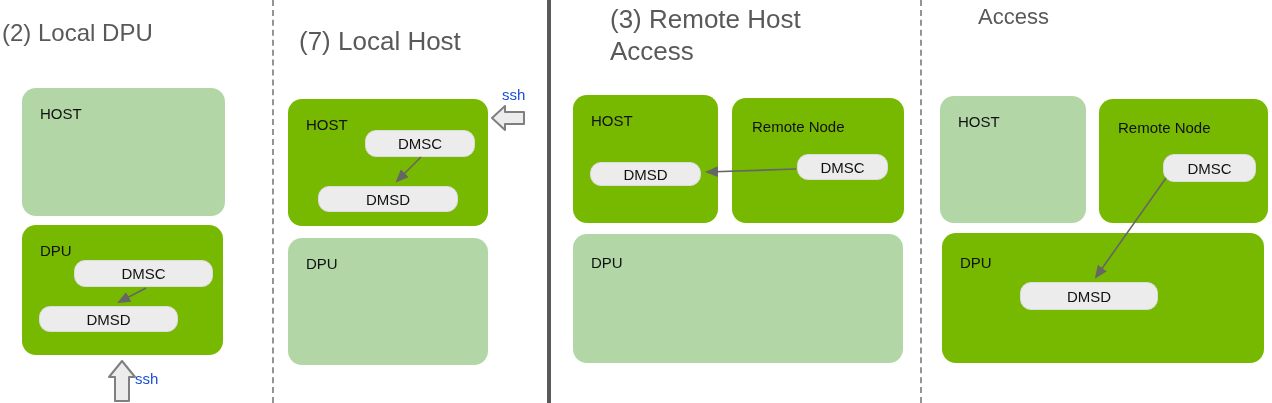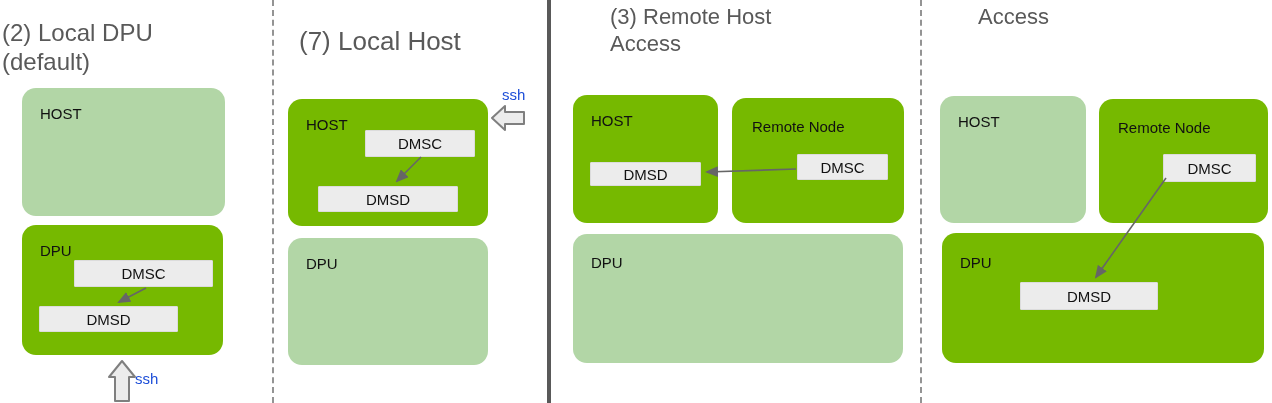--- a/index.html
+++ b/index.html
@@ -15,21 +15,21 @@
     position:absolute;border-radius:14px;
   }
   .box.bright{background:#76b900;}
   .box.light{background:#b2d6a6;}
   .box-label{
     position:absolute;left:18px;top:17px;color:#111;font-size:15px;
     white-space:nowrap;
   }
   .chip{
     position:absolute;background:#ececec;border:1px solid #dcdcdc;
-    border-radius:1px;display:flex;align-items:center;justify-content:center;
+    border-radius:11px;display:flex;align-items:center;justify-content:center;
     color:#111;font-size:15px;box-sizing:border-box;
   }
   .divider-dashed{
     position:absolute;top:0;height:403px;width:0;
     border-left:2px dashed #949494;
   }
   .divider-solid{
     position:absolute;top:0;height:403px;width:4px;background:#595959;
   }
   .ssh-label{
@@ -44,21 +44,20 @@
 <body>
 
 <div id="canvas">
 
   <div class="divider-dashed" style="left:272px;"></div>
   <div class="divider-solid" style="left:547px;"></div>
   <div class="divider-dashed" style="left:920px;"></div>
 
   <div class="panel-title" style="left:2px;top:18px;font-size:24px;">
     <div>(2) Local DPU</div>
-    <div>(default)</div>
   </div>
 
   <div class="box light" style="left:22px;top:88px;width:203px;height:128px;">
     <span class="box-label">HOST</span>
   </div>
 
   <div class="box bright" style="left:22px;top:225px;width:201px;height:130px;">
     <span class="box-label">DPU</span>
   </div>
   <div class="chip" style="left:74px;top:260px;width:139px;height:27px;">
@@ -81,21 +80,21 @@
   </div>
   <div class="chip" style="left:318px;top:186px;width:140px;height:26px;">
     <span>DMSD</span>
   </div>
 
   <div class="box light" style="left:288px;top:238px;width:200px;height:127px;">
     <span class="box-label">DPU</span>
   </div>
   <span class="ssh-label" style="left:502px;top:86px;">ssh</span>
 
-  <div class="panel-title" style="left:610px;top:4px;font-size:22px;">
+  <div class="panel-title" style="left:610px;top:4px;font-size:26px;">
     <div>(3) Remote Host</div>
     <div>Access</div>
   </div>
 
   <div class="box bright" style="left:573px;top:95px;width:145px;height:128px;">
     <span class="box-label">HOST</span>
   </div>
   <div class="box bright" style="left:732px;top:98px;width:172px;height:125px;">
     <span class="box-label" style="left:20px;top:20px;">Remote Node</span>
   </div>

